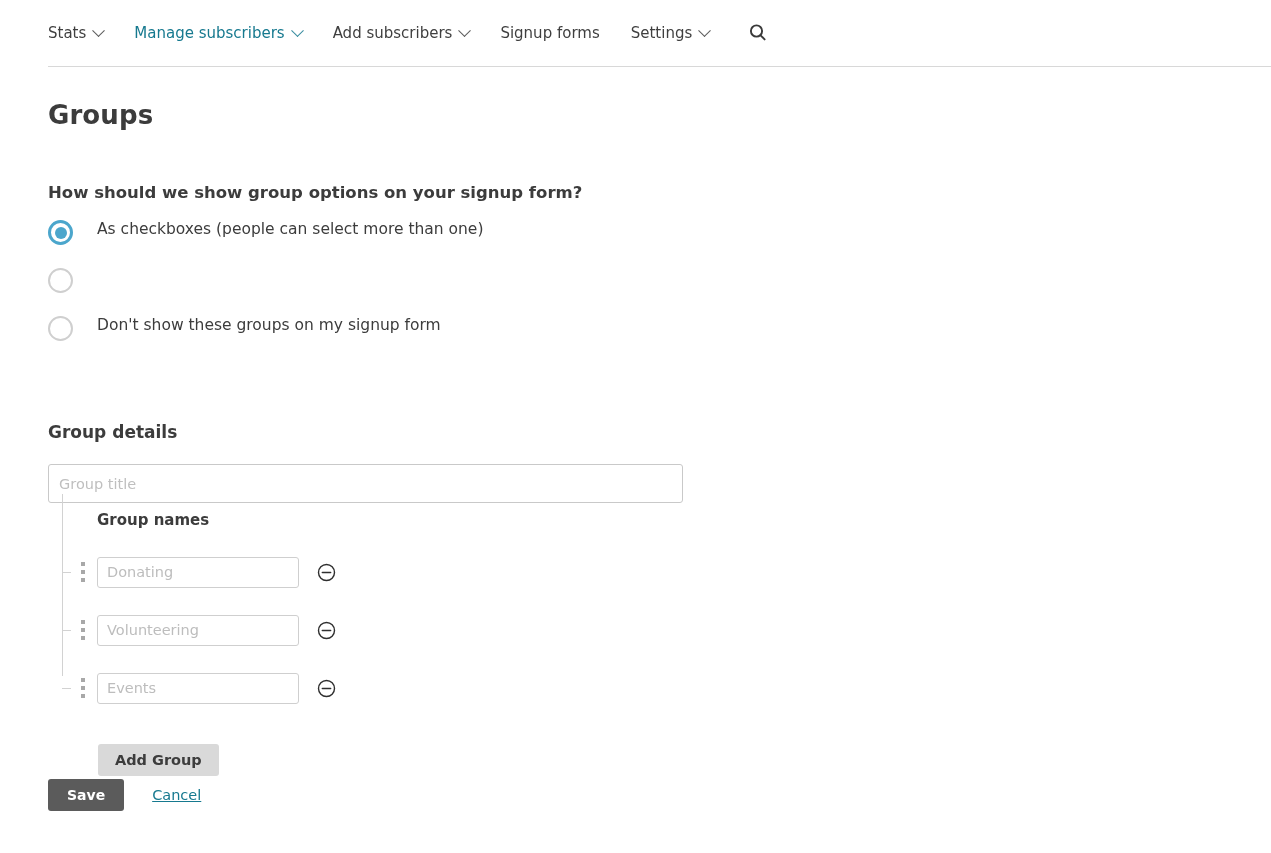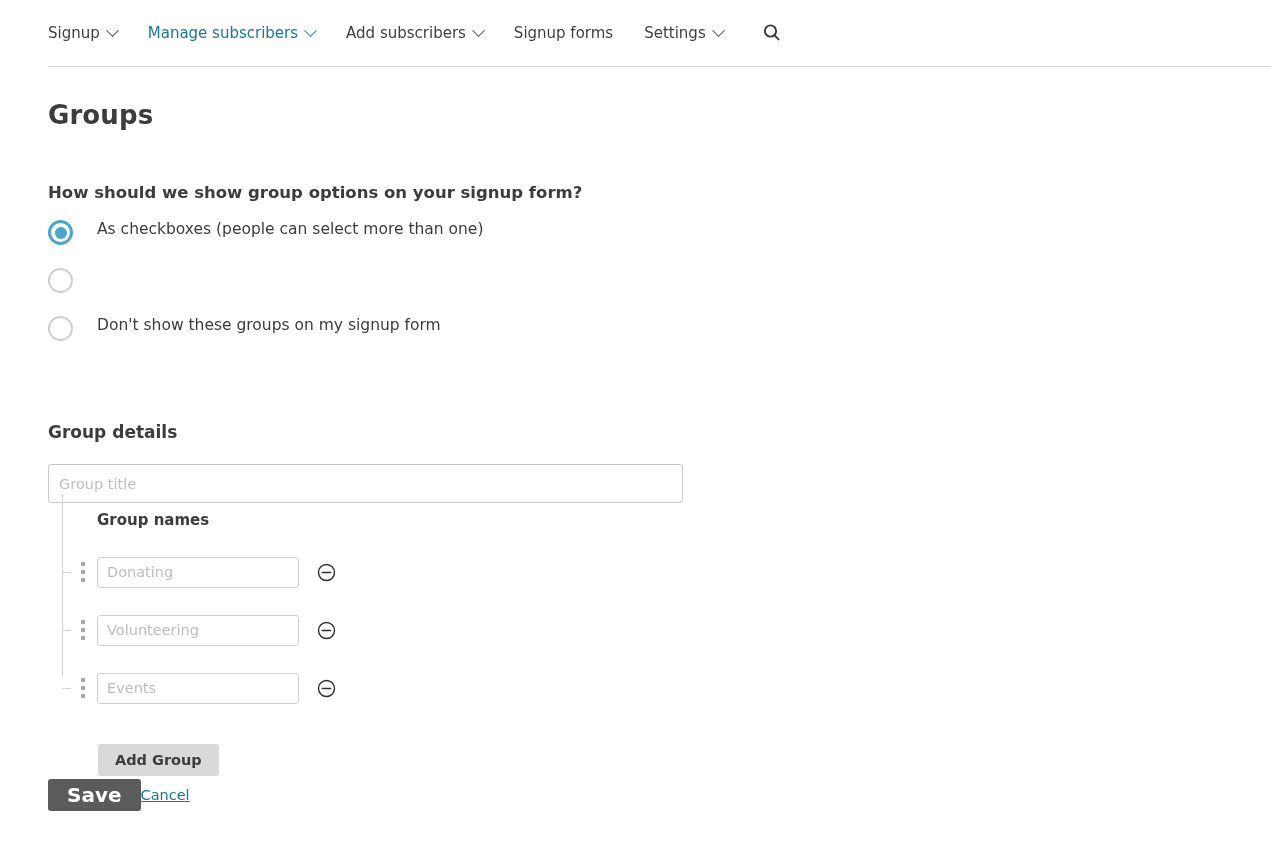--- a/index.html
+++ b/index.html
@@ -249,38 +249,39 @@
     display: flex;
     align-items: center;
   }
   .save-btn {
     height: 32px;
     padding: 0 19px;
     background: #5b5b5b;
     border: none;
     border-radius: 3px;
     font-family: "DejaVu Sans", sans-serif;
-    font-size: 20px;
+    font-size: 14px;
     font-weight: 600;
     color: #ffffff;
     cursor: pointer;
   }
   .cancel-link {
+    margin-left: 28px;
     font-size: 14.5px;
     color: #16798f;
     text-decoration: underline;
     cursor: pointer;
   }
 </style>
 </head>
 <body>
 
 <div class="topnav">
   <div class="nav-item">
-    <span class="nav-label">Signup</span>
+    <span class="nav-label">Stats</span>
     <span class="chev"></span>
   </div>
   <div class="nav-item active">
     <span class="nav-label">Manage subscribers</span>
     <span class="chev"></span>
   </div>
   <div class="nav-item">
     <span class="nav-label">Add subscribers</span>
     <span class="chev"></span>
   </div>

